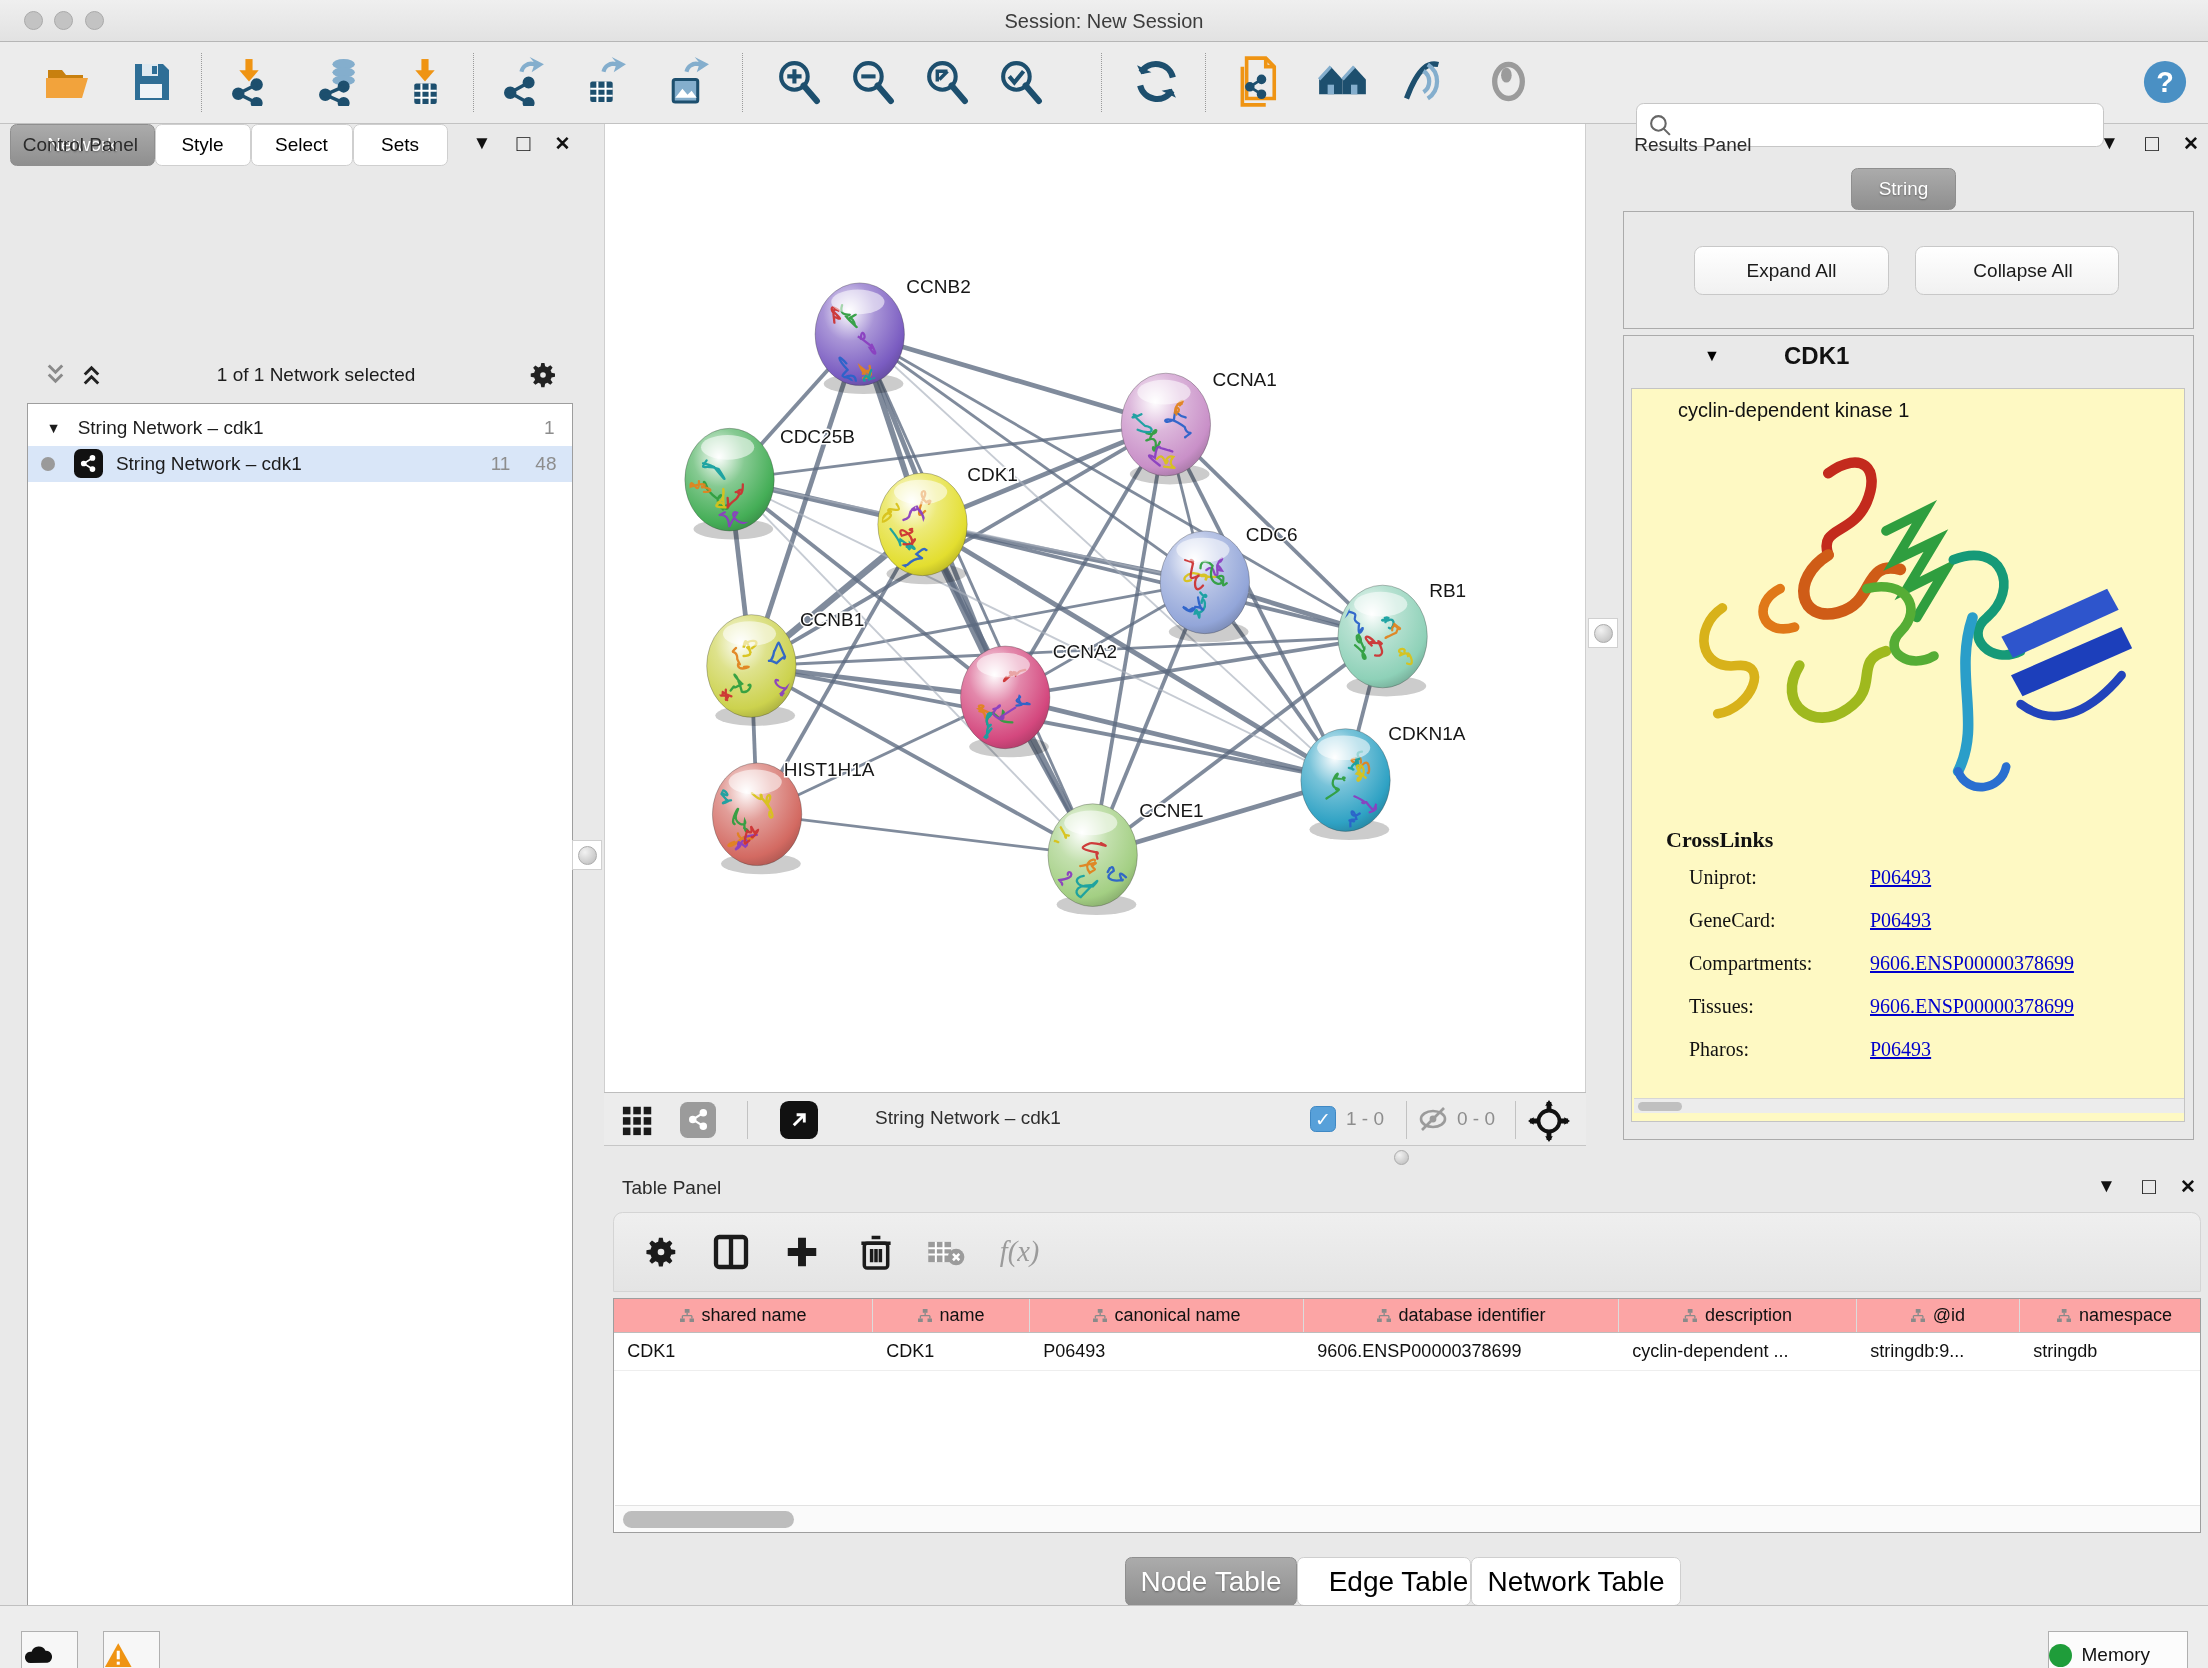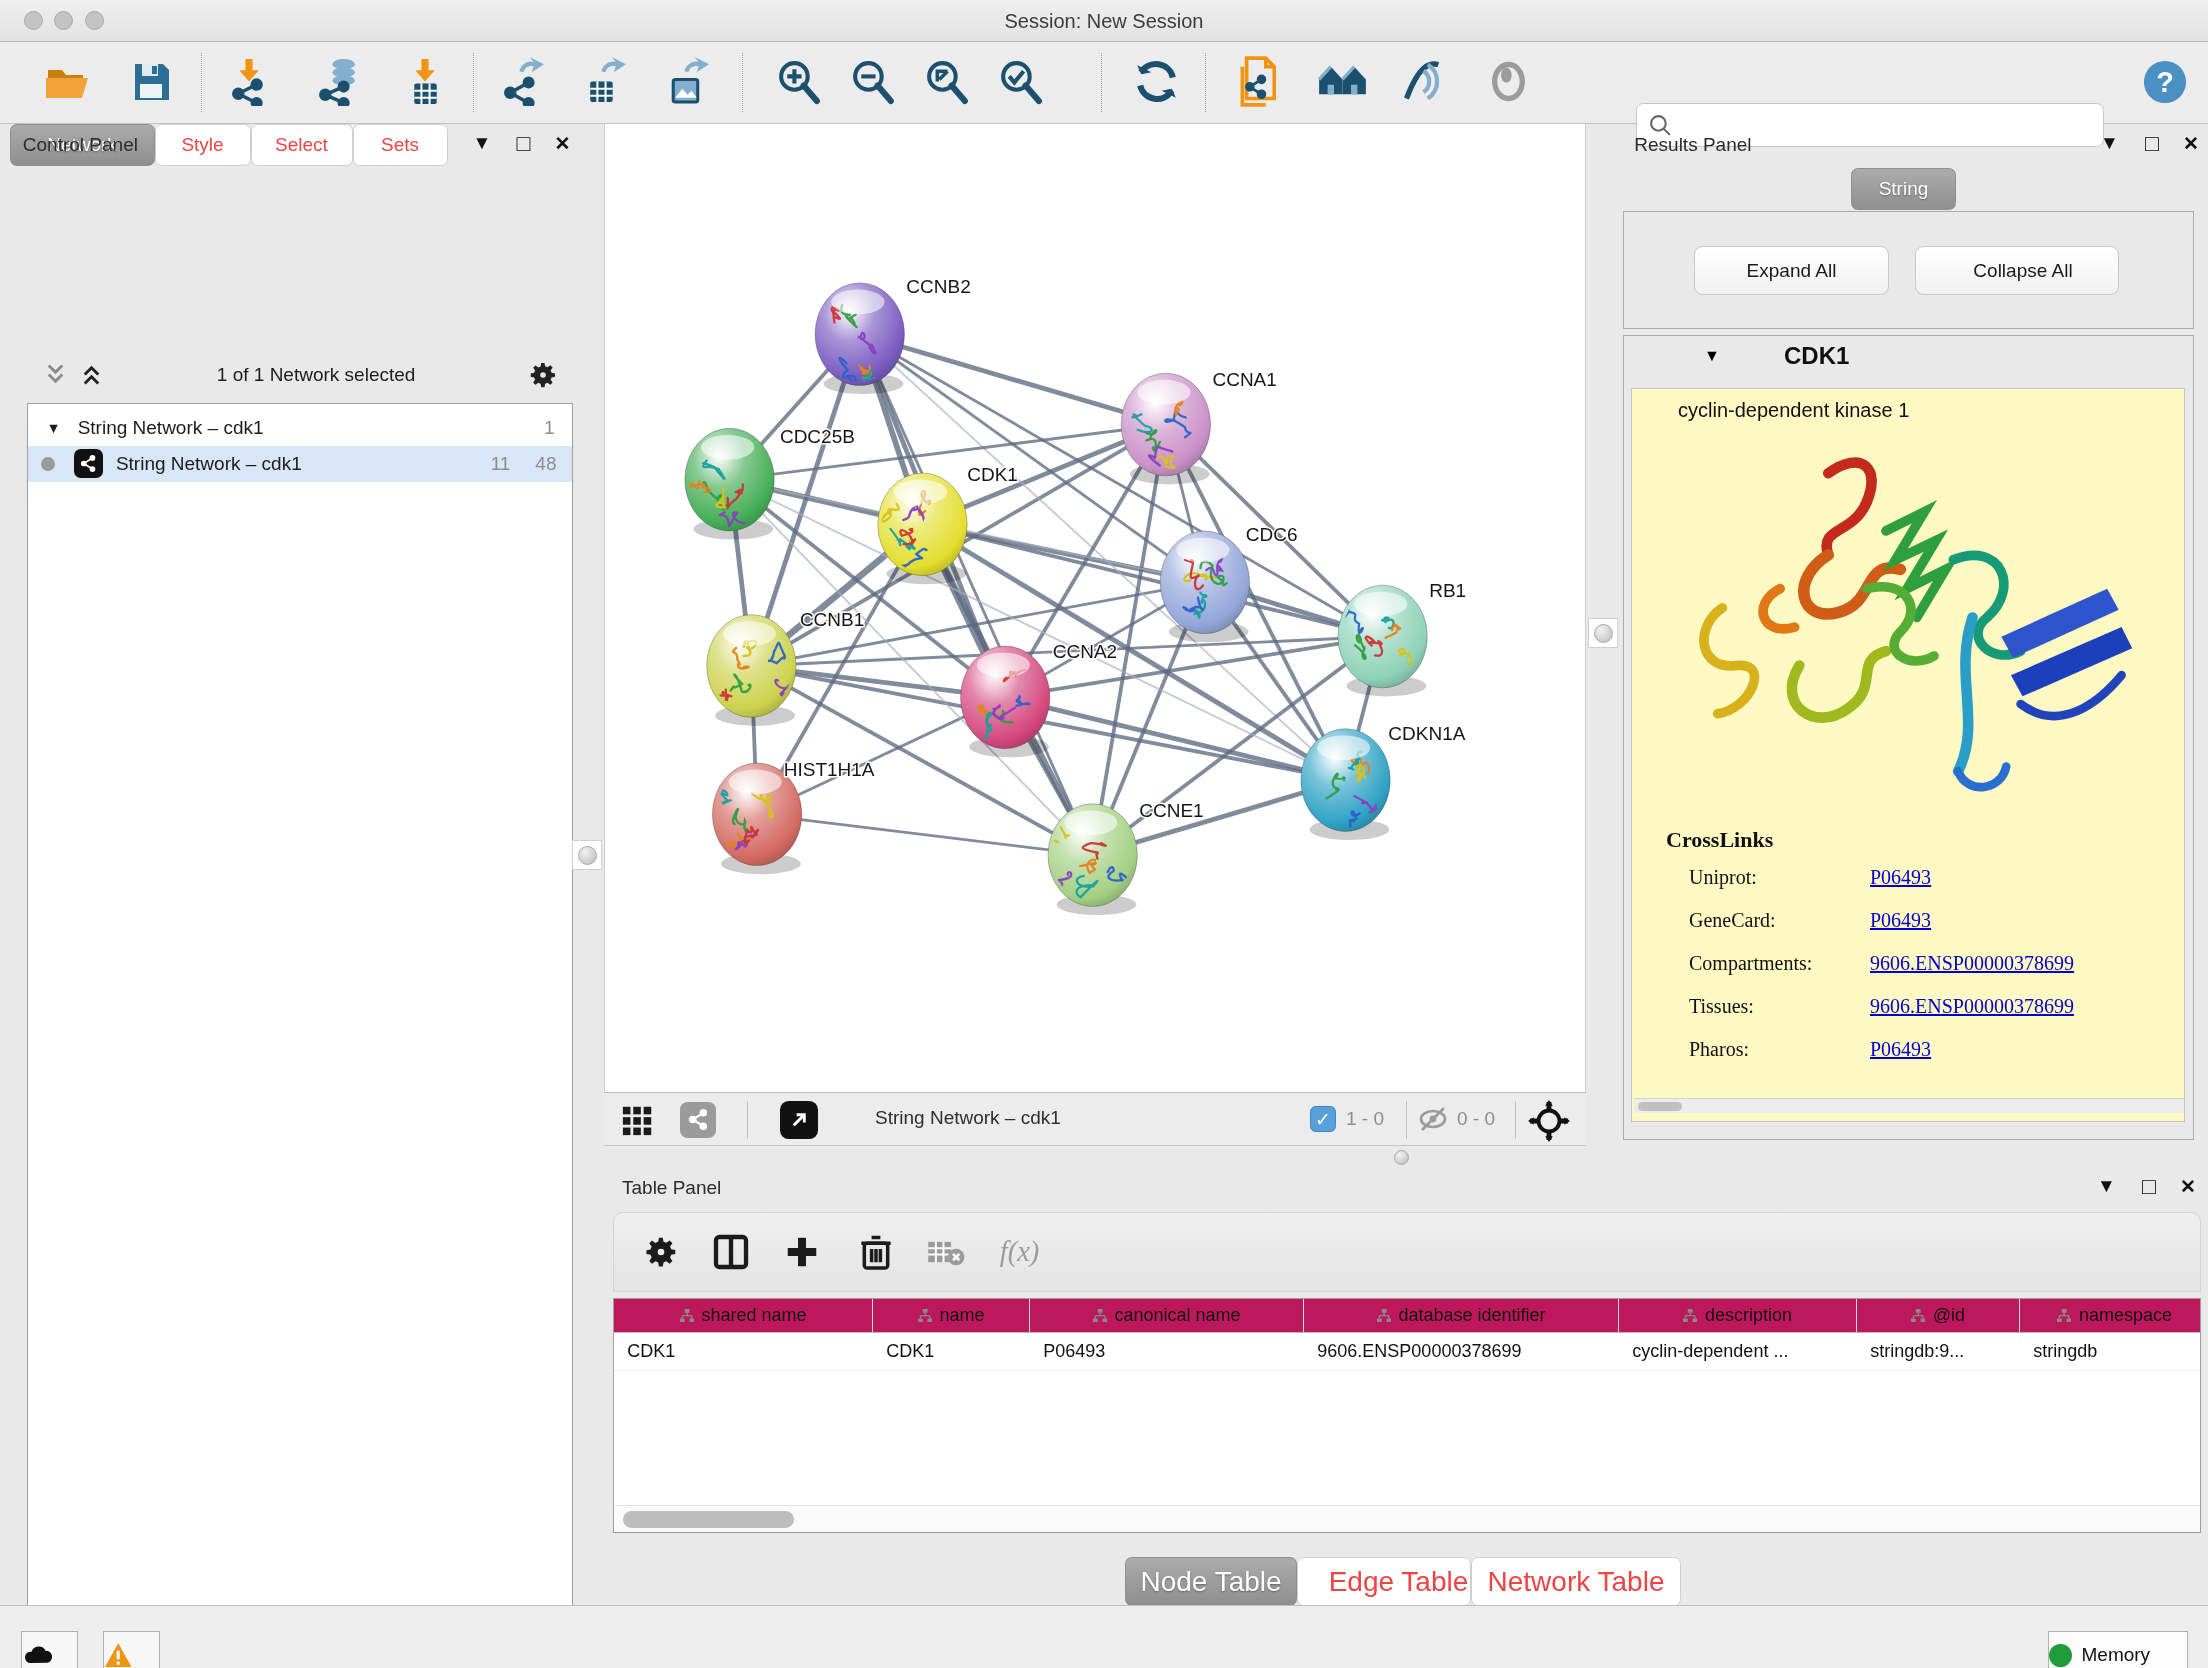--- a/index.html
+++ b/index.html
@@ -15,21 +15,21 @@
   
   #toolbar { left:0; top:42px; width:2208px; height:82px; background:#ececec; border-bottom:1px solid #c2c2c2; }
   .tbtn { width:53px; height:53px; top:13.3px; display:flex; align-items:center; justify-content:center; }
   .tsep { width:0; top:11.4px; height:59px; border-left:1.9px dotted #9a9a9a; }
   #search-box { left:1636px; top:61px; width:468px; height:44px; background:#fff; border:1px solid #c6c6c6; border-radius:7.6px; display:flex; align-items:center; padding-left:11.4px; }
   #search-input { border:none; outline:none; font-size:18px; width:409px; background:transparent; }
 
   
   .panel-title { font-size:19px; color:#2b2b2b; }
   .win-ic { font-size:19px; color:#111; }
-  .tab { height:42px; border:1px solid #cfcfcf; border-radius:6.7px; background:#fff; color:#ef4444; font-size:19px; display:flex; align-items:center; justify-content:center; }
+  .tab { height:42px; border:1px solid #cfcfcf; border-radius:6.7px; background:#fff; color:#000000; font-size:19px; display:flex; align-items:center; justify-content:center; }
   .tab.sel { background:linear-gradient(#ababab,#8f8f8f); color:#fff; border-color:#8f8f8f; text-shadow:0 1px 1.9px rgba(0,0,0,.35); }
 
   
   #cp-tabs { left:67px; top:164px; display:flex; }
   #cp-status { left:17px; top:226px; width:546px; height:49px; display:flex; align-items:center; }
   #cp-list { left:17px; top:279px; width:546px; height:1302px; background:#fff; border:1.9px solid #9e9e9e; }
   .cp-row { height:36px; display:flex; align-items:center; font-size:19px; color:#1c1c1c; }
   .cp-row .num { color:#8d8d8d; }
   .cp-row.sel { background:#d9e6f8; }
   .string-chip { width:28.5px; height:28.5px; background:#111; border-radius:6.7px; display:flex; align-items:center; justify-content:center; }
@@ -52,21 +52,21 @@
   #rp-box2 { left:1623px; top:335px; width:571px; height:805px; border:1px solid #ababab; background:#e9e9e9; }
   #rp-entry-inner { left:1631px; top:388px; width:554px; height:734px; border:1px solid #c4c4c4; background:#fef9c3; }
   .serif { font-family:"Liberation Serif", serif; }
   .xl-label { font-size:20px; color:#111; }
   .xl-link { font-size:20px; color:#0000cc; text-decoration:underline; }
 
   
   #tp-toolbar { left:613px; top:1212px; width:1588px; height:80px; background:linear-gradient(#efefef,#e4e4e4); border:1px solid #d4d4d4; border-radius:9.5px 9.5px 0 0; }
   .tp-ic { top:13.3px; width:51px; height:51px; display:flex; align-items:center; justify-content:center; }
   #table-box { left:613px; top:1298px; width:1588px; height:235px; background:#fff; border:1.9px solid #9e9e9e; }
-  #thead { display:flex; height:34px; border-bottom:1px solid #bdbdbd; background:#be185d; }
+  #thead { display:flex; height:34px; border-bottom:1px solid #bdbdbd; background:#fca5a5; }
   .th { display:flex; align-items:center; justify-content:center; gap:7.6px; font-size:18px; color:#111; border-right:1px solid #dcdcdc; overflow:hidden; white-space:nowrap; flex:none; }
   #trow { display:flex; height:38px; border-bottom:1px solid #eee; }
   .td { font-size:18px; color:#111; padding:7.6px 0 0 13.3px; overflow:hidden; white-space:nowrap; flex:none; }
   #hscroll { left:615px; top:1505px; width:1585px; height:27px; background:#fafafa; border-top:1px solid #e2e2e2; }
   #hthumb { left:7.6px; top:4.8px; width:171px; height:17px; border-radius:8.6px; background:#bdbdbd; }
   #bottom-tabs { left:1125px; top:1557px; display:flex; }
   .btab { height:49px; font-size:28px; }
 
   
   #statusbar { left:0; top:1605px; width:2208px; height:63px; background:#ededed; border-top:1px solid #c0c0c0; }

